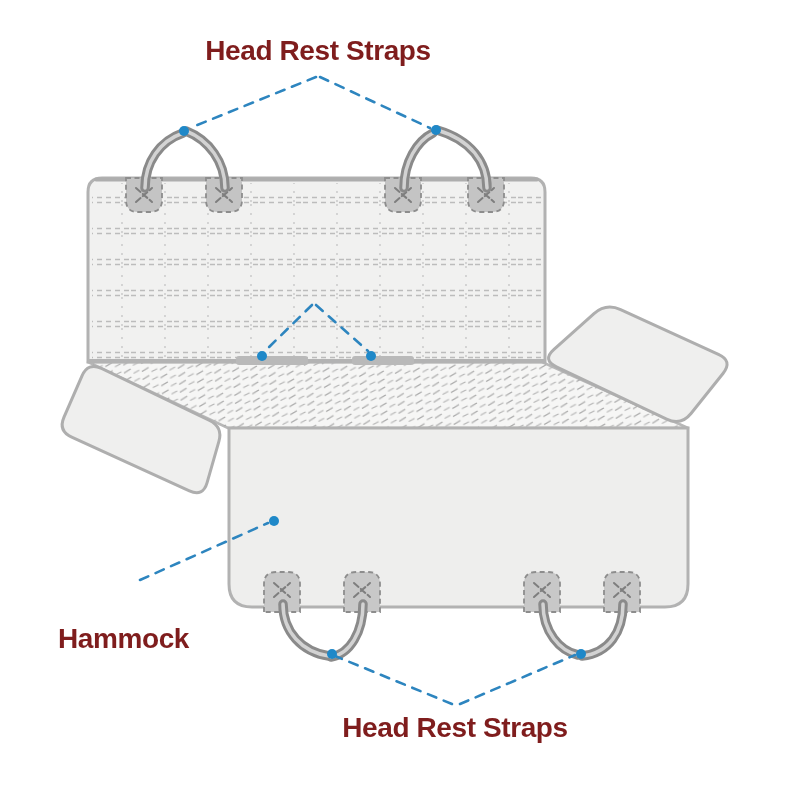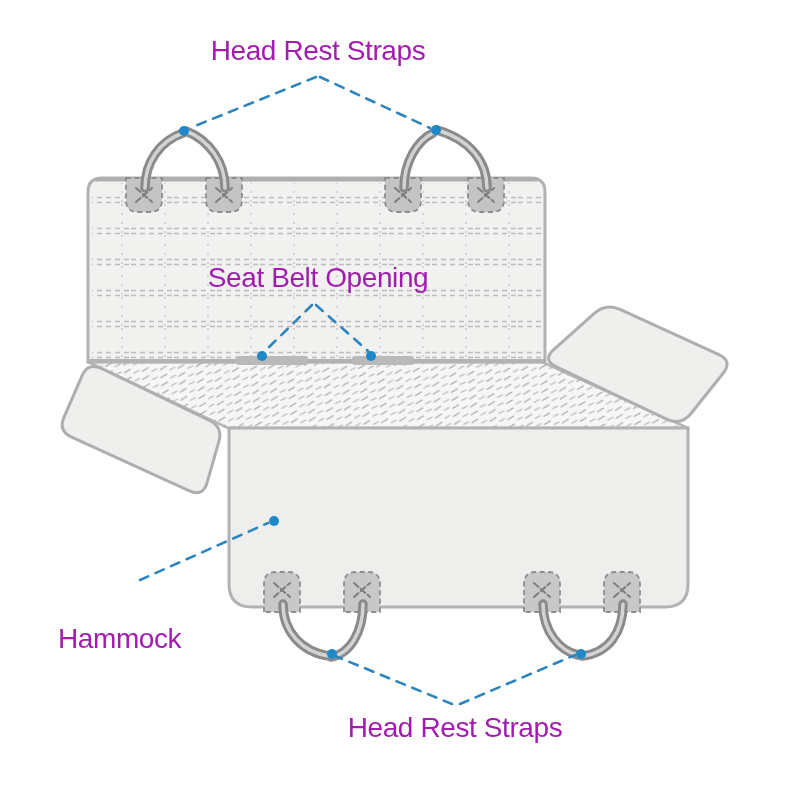--- a/index.html
+++ b/index.html
@@ -1,21 +1,21 @@
 <!DOCTYPE html>
 <html><head>
 <meta charset="utf-8">
 <style>
   html,body{margin:0;padding:0;background:#ffffff;}
   body{width:800px;height:800px;position:relative;overflow:hidden;
        font-family:"Liberation Sans",sans-serif;}
   .stage{position:absolute;left:0;top:0;width:800px;height:800px;}
   svg.art{position:absolute;left:0;top:0;}
-  .callout{position:absolute;font-weight:400;font-size:28px;letter-spacing:-0.4px;
-           color:#a21caf;white-space:nowrap;}
+  .callout{position:absolute;font-weight:700;font-size:28px;letter-spacing:-0.4px;
+           color:#7f1d1d;white-space:nowrap;}
   .center{text-align:center;}
   #lbl-headrest-top{left:118px;top:35px;width:400px;}
   #lbl-seatbelt{left:118px;top:262px;width:400px;}
   #lbl-hammock{left:58px;top:583px;margin-top:40px;}
   #lbl-headrest-bottom{left:255px;top:712px;width:400px;}
 </style>
 </head>
 <body>
 
 <div class="stage">
@@ -131,18 +131,17 @@
       <circle cx="262" cy="356" r="5" fill="#1f88c8"></circle>
       <circle cx="371" cy="356" r="5" fill="#1f88c8"></circle>
       <circle cx="274" cy="521" r="5" fill="#1f88c8"></circle>
       <circle cx="332" cy="654" r="5" fill="#1f88c8"></circle>
       <circle cx="581" cy="654" r="5" fill="#1f88c8"></circle>
     </g>
   </svg>
 
   <div id="lbl-headrest-top" class="callout center">Head Rest Straps</div>
 
-  <div id="lbl-seatbelt" class="callout center">Seat Belt Opening</div>
 
   <div id="lbl-hammock" class="callout">Hammock</div>
 
   <div id="lbl-headrest-bottom" class="callout center">Head Rest Straps</div>
 </div>
 
 </body></html>

